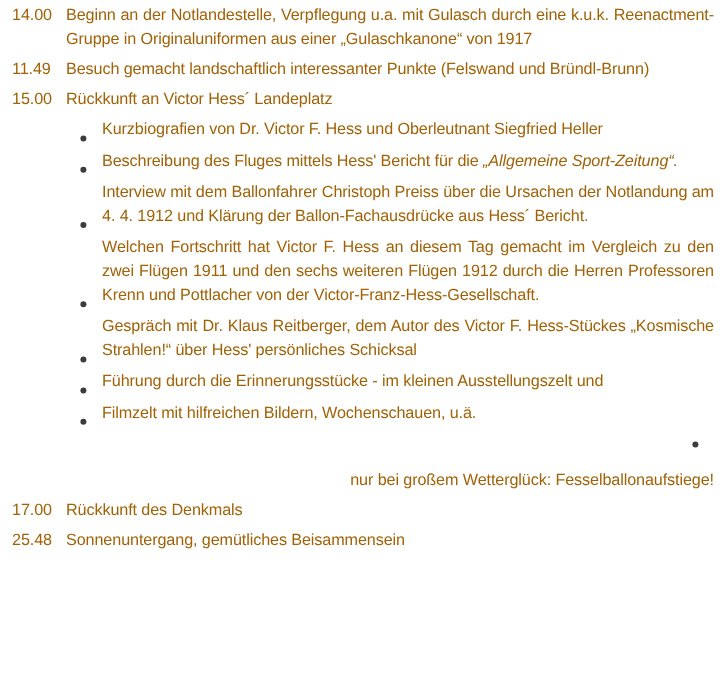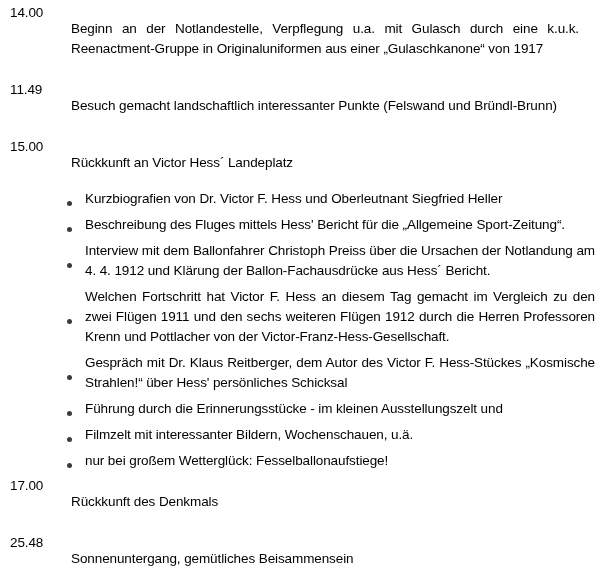--- a/index.html
+++ b/index.html
@@ -9,53 +9,54 @@
   }
   .doc {
     width: 605px;
     height: 573px;
     box-sizing: border-box;
     padding: 3px 10px 0 10px;
     overflow: hidden;
     font-family: "Liberation Sans", sans-serif;
     font-size: 13.5px;
     line-height: 20px;
-    color: #000000;
+    color: #a16207;
     letter-spacing: -0.1px;
   }
   .row {
     display: flex;
     align-items: flex-start;
     margin-bottom: 5px;
   }
   .time {
     flex: 0 0 45px;
     width: 45px;
     white-space: nowrap;
   }
   .content {
     flex: 1 1 auto;
     min-width: 0;
   }
   .para {
-    margin: 16px;
+    margin: 0;
     text-align: justify;
   }
   .bullets {
     margin: 5px 0 0 0;
     padding: 0;
     list-style: none;
   }
   .bullet-row {
     display: flex;
-    align-items: center;
+    align-items: flex-end;
     margin-bottom: 6px;
   }
   .bullet-row:last-child {
     margin-bottom: 0;
+    flex-direction: column;
   }
   .marker-cell {
     flex: 0 0 30px;
     width: 30px;
     box-sizing: border-box;
     padding-left: 12px;
   }
   .dot {
     display: block;
     width: 5px;
@@ -64,20 +65,21 @@
     background: #3c3c3c;
     margin-top: 8px;
   }
   .bullet-text {
     flex: 1 1 auto;
     min-width: 0;
     margin: 0;
     text-align: justify;
   }
   .it {
+    font-style: italic;
   }
 </style>
 </head>
 <body>
 
 <div class="doc">
   <div id="schedule-root">
       <div class="row">
         <div class="time">14.00</div>
         <div class="content">
@@ -128,21 +130,21 @@
             <div class="bullet-row">
               <div class="marker-cell">
                 <span class="dot"></span>
               </div>
               <p class="bullet-text"><span class="">Führung durch die Erinnerungsstücke - im kleinen Ausstellungszelt und</span></p>
             </div>
             <div class="bullet-row">
               <div class="marker-cell">
                 <span class="dot"></span>
               </div>
-              <p class="bullet-text"><span class="">Filmzelt mit interessanter Bildern, Wochenschauen, u.ä.</span></p>
+              <p class="bullet-text"><span class="">Filmzelt mit hilfreichen Bildern, Wochenschauen, u.ä.</span></p>
             </div>
             <div class="bullet-row">
               <div class="marker-cell">
                 <span class="dot"></span>
               </div>
               <p class="bullet-text"><span class="">nur bei großem Wetterglück: Fesselballonaufstiege!</span></p>
             </div>
           </div>
         </div>
       </div>

